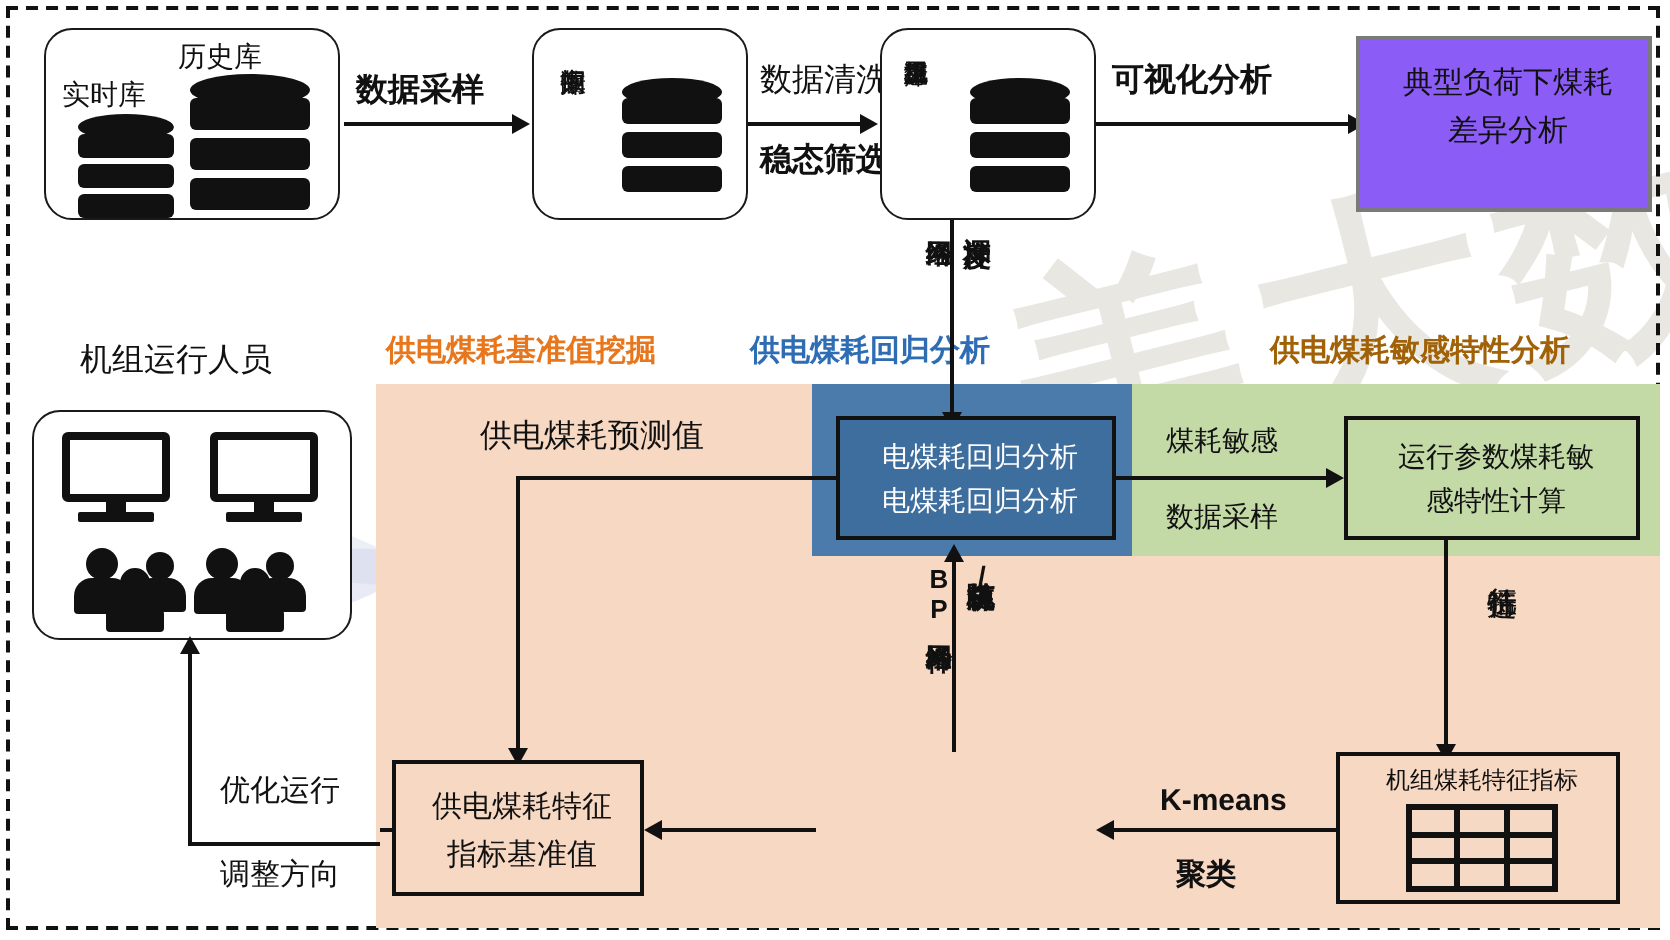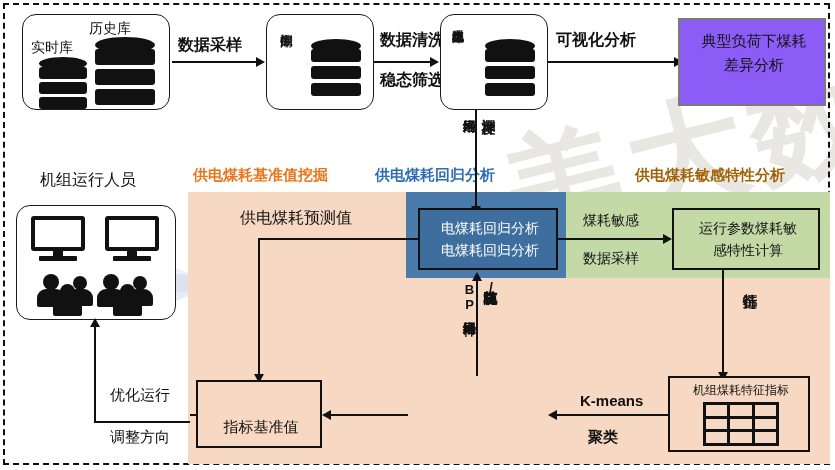--- a/index.html
+++ b/index.html
@@ -125,21 +125,21 @@
   <div class="rbox" style="left:266px;top:14px;width:108px;height:96px;">
     <div class="vtext thin cn" style="left:10px;top:9px;font-size:13px;font-weight:normal;">中间数据库</div>
     <div class="db" style="left:44px;top:24px;width:50px;height:58px;">
       <div class="disc" style="top:0;width:50px;height:14px;"></div>
       <div class="band" style="top:10px;width:50px;height:13px;"></div>
       <div class="band" style="top:27px;width:50px;height:13px;"></div>
       <div class="band" style="top:44px;width:50px;height:13px;"></div>
     </div>
   </div>
 
-  <div class="lbl cn" style="left:380px;top:30px;font-size:16px;font-weight:bold;">数据清洗</div>
+  <div class="lbl cn" style="left:380px;top:30px;font-size:16px;font-weight:normal;">数据清洗</div>
   <div class="lbl cn" style="left:380px;top:70px;font-size:16px;font-weight:bold;text-align:right;">稳态筛选</div>
   <div class="ln hl" style="left:374px;top:61px;width:56px;"></div>
   <div class="ah ah-r" style="left:430px;top:57px;"></div>
 
   <div class="rbox" style="left:440px;top:14px;width:108px;height:96px;">
     <div class="vtext thin cn" style="left:8px;top:6px;font-size:12px;font-weight:normal;">机组稳态工况数据库</div>
     <div class="db" style="left:44px;top:24px;width:50px;height:58px;">
       <div class="disc" style="top:0;width:50px;height:14px;"></div>
       <div class="band" style="top:10px;width:50px;height:13px;"></div>
       <div class="band" style="top:27px;width:50px;height:13px;"></div>
@@ -230,20 +230,21 @@
   <div class="vtext cn" style="left:460px;top:282px;font-size:13px;">BP神经网络</div>
   <div class="vtext cn" style="left:482px;top:280px;font-size:14px;">随机森林/</div>
   <div class="ln vl" style="left:476px;top:278px;height:98px;"></div>
   <div class="ah ah-u" style="left:472px;top:272px;"></div>
 
   <div class="vtext cn" style="left:740px;top:282px;font-size:15px;font-weight:normal;">特征筛选</div>
   <div class="ln vl" style="left:722px;top:270px;height:106px;"></div>
   <div class="ah ah-d" style="left:718px;top:372px;"></div>
 
   <div class="sbox" style="left:196px;top:380px;width:126px;height:68px;background:#F7D8C2;">
+    <div class="lbl cn" style="left:0;top:12px;width:126px;text-align:center;font-size:15px;">供电煤耗特征</div>
     <div class="lbl cn" style="left:0;top:36px;width:126px;text-align:center;font-size:15px;">指标基准值</div>
   </div>
 
   <div class="ln hl" style="left:190px;top:414px;width:8px;"></div>
 
 
   <div class="ln hl" style="left:330px;top:414px;width:78px;"></div>
   <div class="ah ah-l" style="left:322px;top:410px;"></div>
 
   <div class="ln vl" style="left:476px;top:358px;height:18px;"></div>

